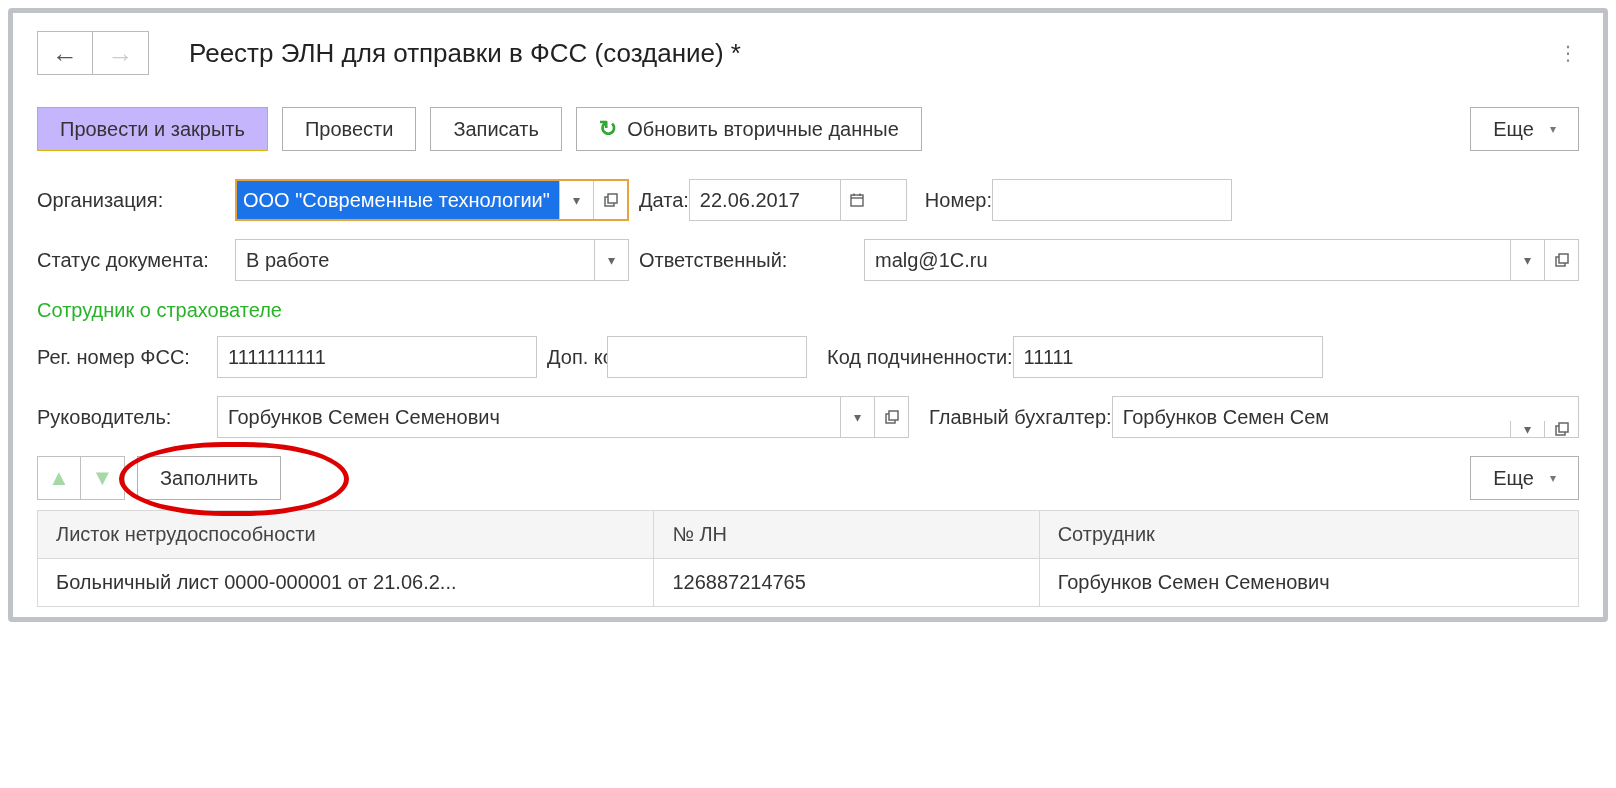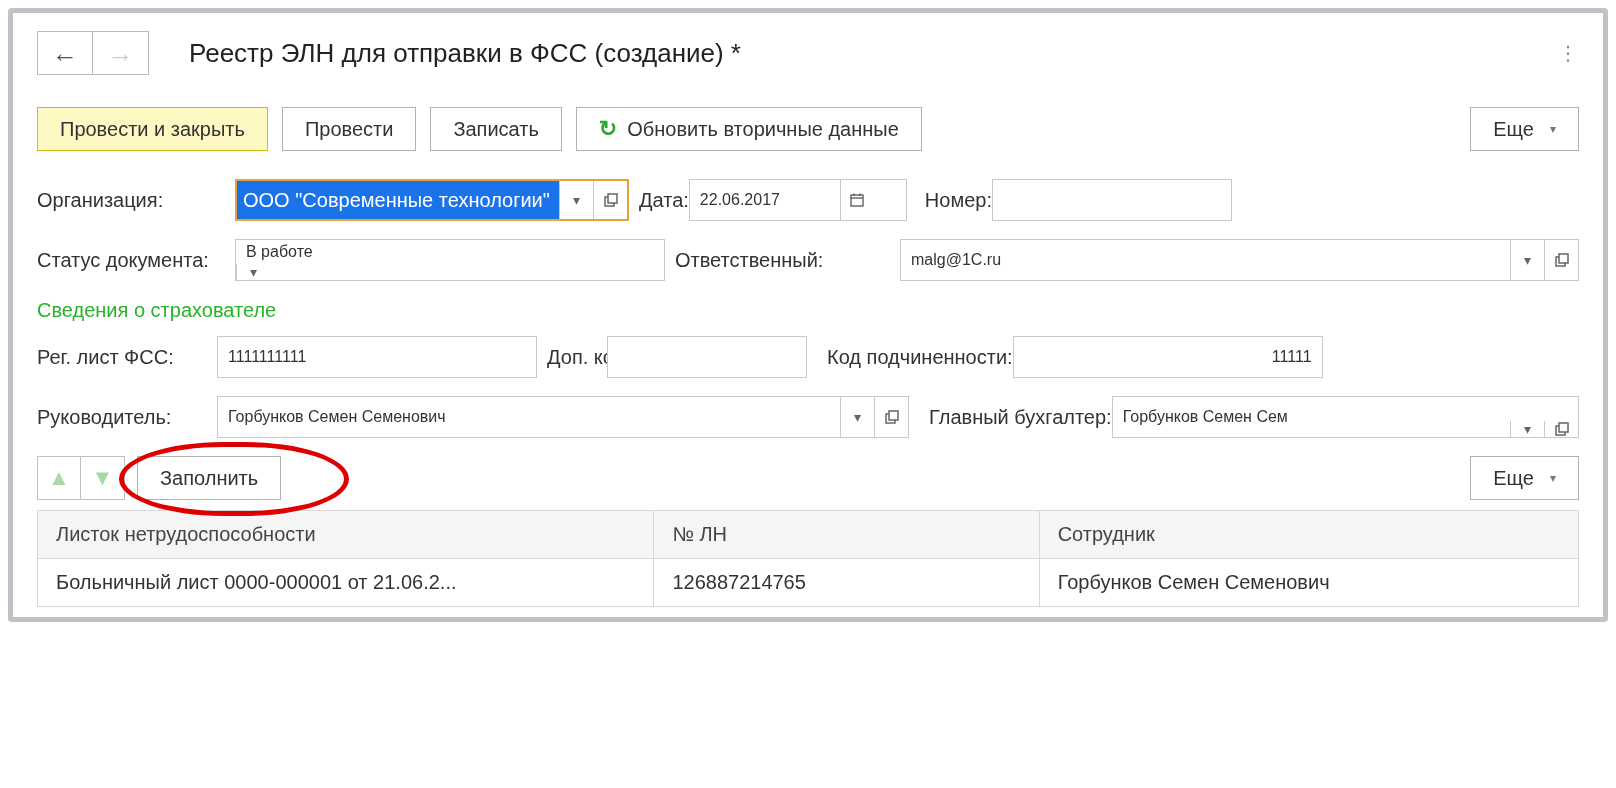--- a/index.html
+++ b/index.html
@@ -50,21 +50,21 @@
     border: 1px solid #b0b0b0;
     background: #fff;
     font-size: 20px;
     color: #333;
     display: inline-flex;
     align-items: center;
     gap: 10px;
     cursor: pointer;
   }
   .btn-primary {
-    background: #fef9c3;
+    background: #c4b5fd;
     border-color: #d6b80f;
     font-weight: 400;
   }
   .btn .refresh-icon { color: #2ea82e; font-size: 22px; font-weight: bold; }
   .toolbar-spacer { margin-left: auto; }
   .btn-dropdown::after { content: "▾"; font-size: 12px; color: #777; margin-left: 6px; }
 
   
   .form-row {
     display: flex;
@@ -79,21 +79,21 @@
     align-items: stretch;
     border: 1px solid #c9c9c9;
     background: #fff;
     height: 42px;
   }
   .input-group.org-highlight { border: 2px solid #e8a33d; }
   .input-group input {
     border: none;
     outline: none;
     padding: 0 10px;
-    font-size: 16px;
+    font-size: 20px;
     color: #333;
     height: 100%;
     background: transparent;
   }
   .input-group .sel-text {
     background: #1a73e8;
     color: #fff;
     padding: 0 6px;
     display: flex;
     align-items: center;
@@ -216,54 +216,54 @@
     </div>
 
     <div class="label" style="margin-left:18px;">Номер:</div>
     <div class="input-group" style="width:240px;">
       <input style="width: 100%;" value="">
     </div>
   </div>
 
   <div class="form-row">
     <div class="label label-fixed1">Статус документа:</div>
-    <div class="input-group" style="width:430px;flex-direction:column;">
+    <div class="input-group" style="width:394px;">
       <input style="flex: 1 1 0%;" value="В работе">
       <div class="adorn">▾</div>
     </div>
 
     <div class="label" style="margin-left:10px; width:225px;">Ответственный:</div>
     <div class="input-group" style="flex:1;">
       <input style="flex: 1 1 0%;" value="malg@1C.ru">
       <div class="adorn">▾</div>
       <div class="adorn">
         <svg viewBox="0 0 16 16">
             <rect x="2" y="5" width="9" height="9" fill="none" stroke="#666" stroke-width="1.5"></rect>
             <rect x="5" y="2" width="9" height="9" fill="#fff" stroke="#666" stroke-width="1.5"></rect>
           </svg>
       </div>
     </div>
   </div>
 
-  <div class="section-title">Сведения о страхователе</div>
+  <div class="section-title">Сотрудник о страхователе</div>
 
   <div class="form-row">
-    <div class="label" style="width:180px;">Рег. лист ФСС:</div>
+    <div class="label" style="width:180px;">Рег. номер ФСС:</div>
     <div class="input-group" style="width:320px;">
       <input style="width: 100%;" value="1111111111">
     </div>
 
     <div class="label" style="width:60px; line-height:1.1; margin-left:10px;">Доп. код:</div>
     <div class="input-group" style="width:200px;">
       <input style="width: 100%;" value="">
     </div>
 
     <div class="label" style="margin-left:20px;">Код подчиненности:</div>
     <div class="input-group" style="width:310px;">
-      <input style="width: 100%; text-align: right;" value="11111">
+      <input style="width: 100%;" value="11111">
     </div>
   </div>
 
   <div class="form-row">
     <div class="label" style="width:180px;">Руководитель:</div>
     <div class="input-group" style="width:692px;">
       <input style="flex: 1 1 0%;" value="Горбунков Семен Семенович">
       <div class="adorn">▾</div>
       <div class="adorn">
         <svg viewBox="0 0 16 16">

